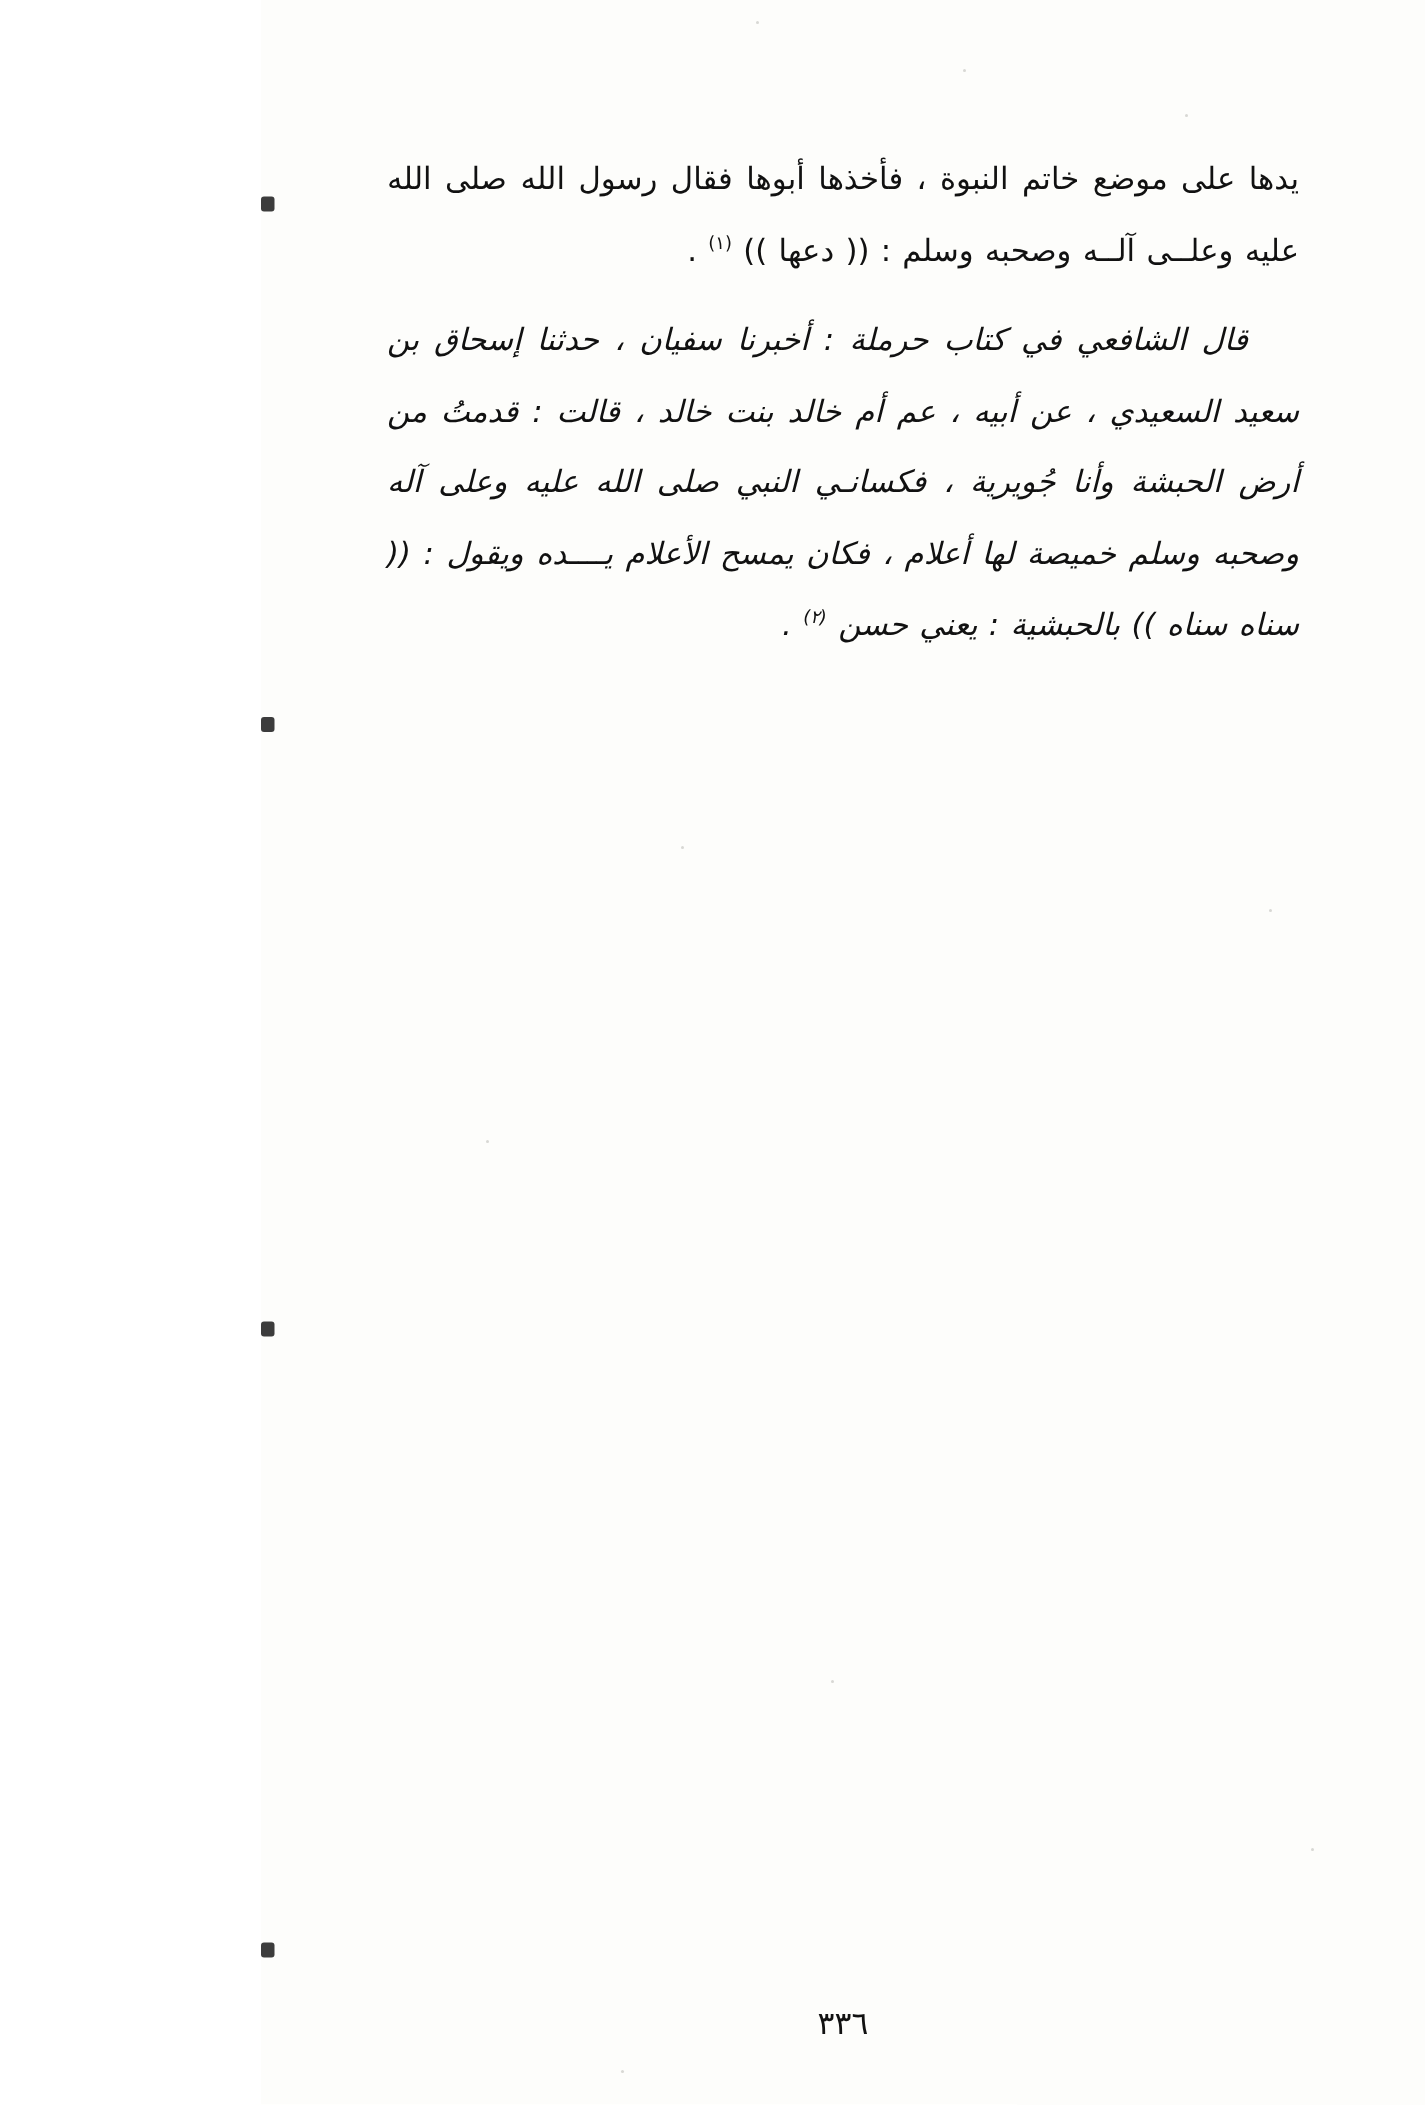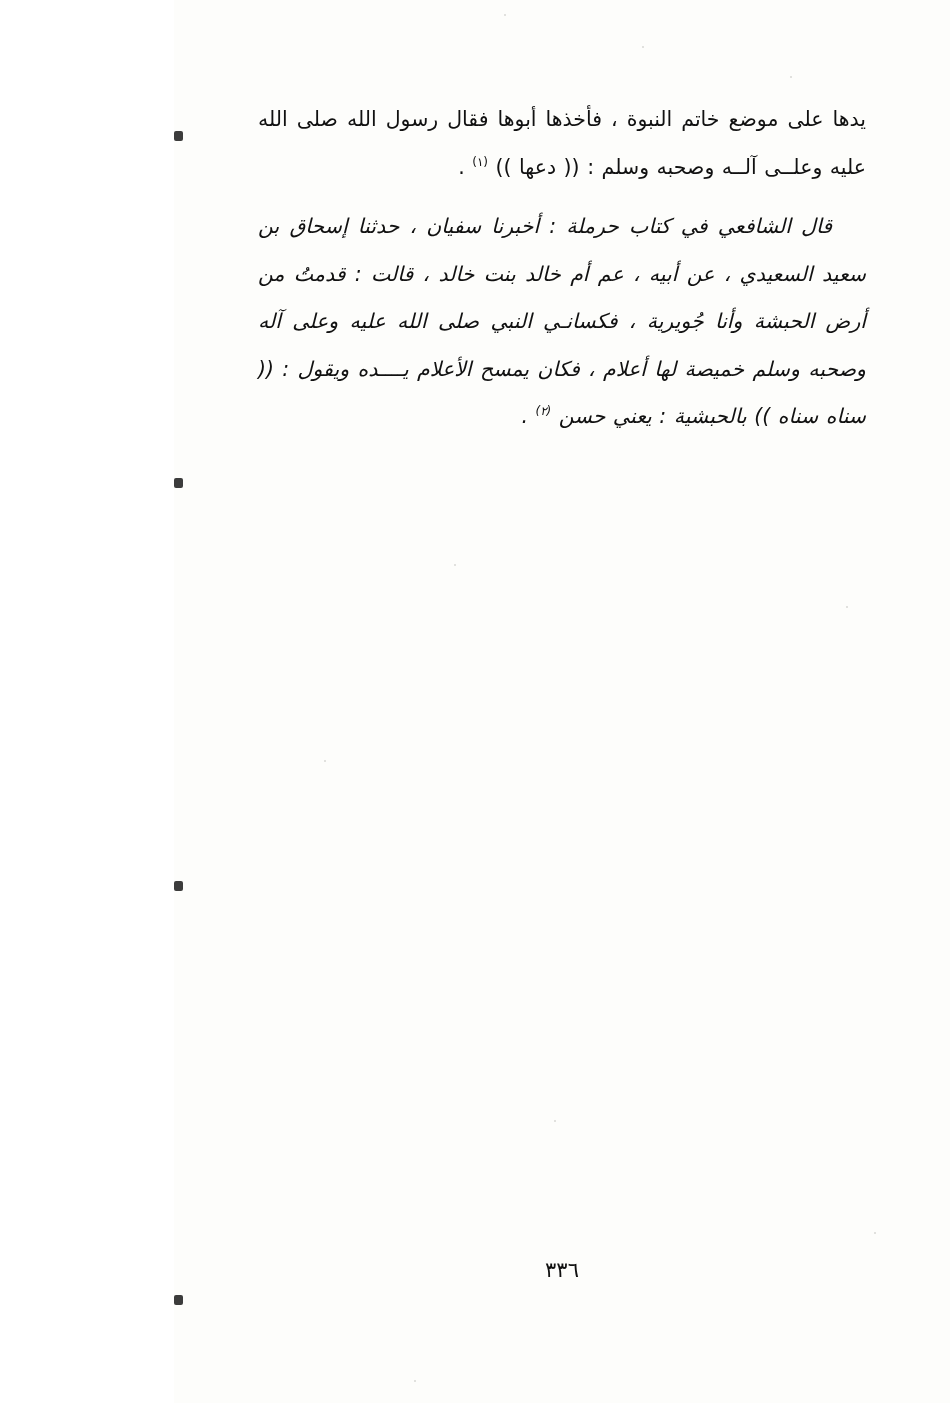--- a/index.html
+++ b/index.html
@@ -65,21 +65,21 @@
 
   .para-2 {
     margin-top: 12px;
     font-style: italic;
   }
 
   .page-number {
     position: absolute;
     left: 0;
     right: 0;
-    top: 1258px;
+    top: 1337px;
     text-align: center;
     font-size: 21px;
     color: #111111;
     letter-spacing: 2px;
   }
 </style>
 </head>
 <body>
 
 <div class="page">

